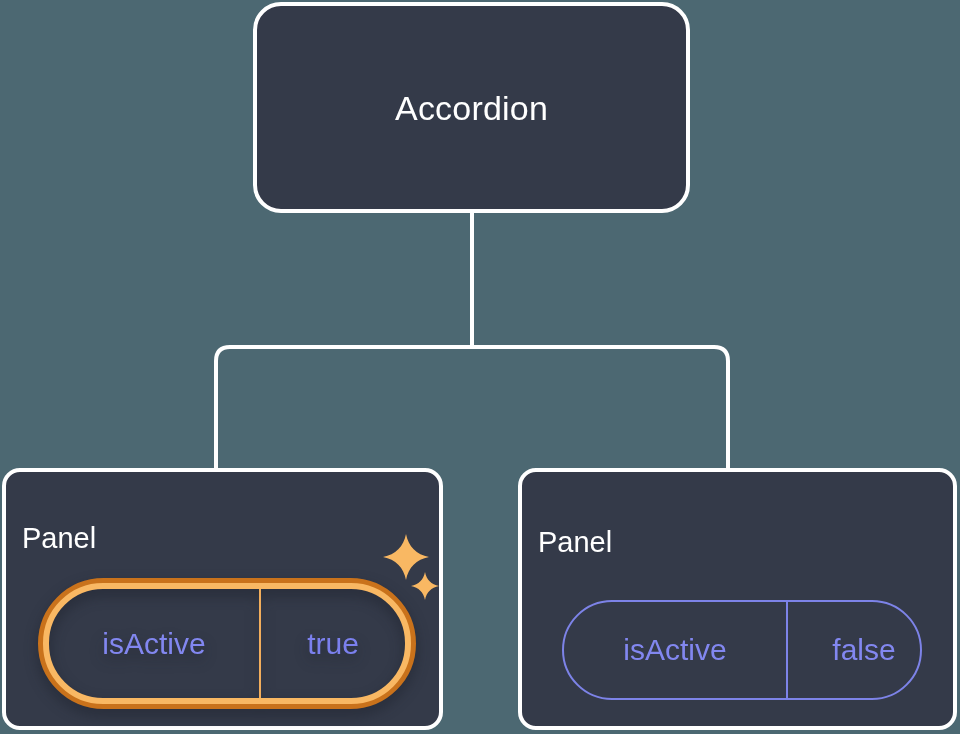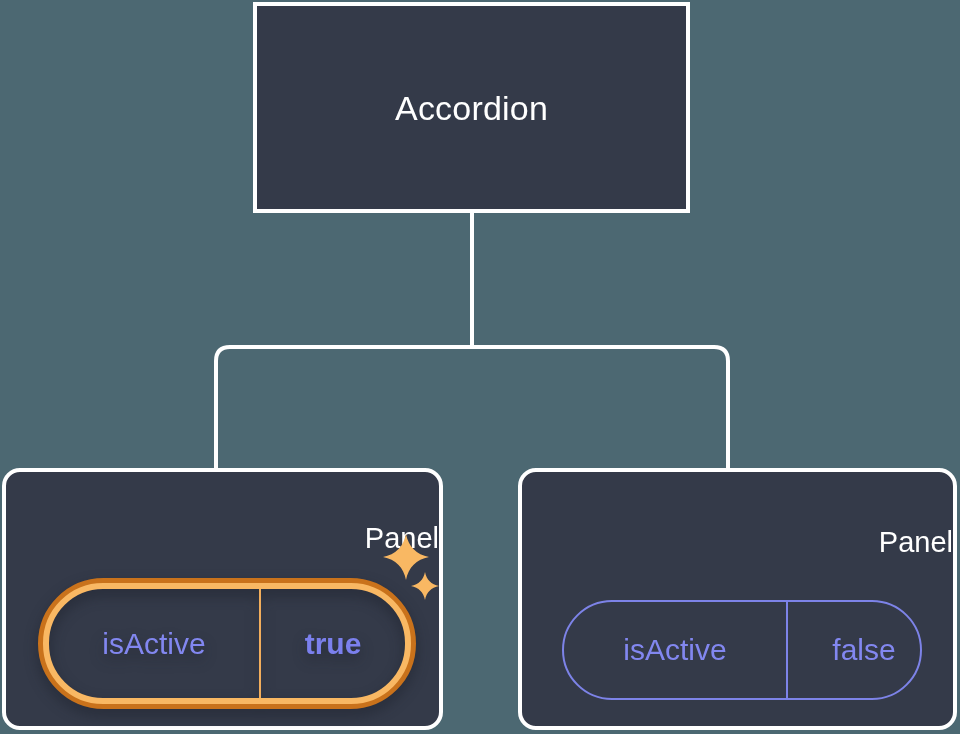--- a/index.html
+++ b/index.html
@@ -30,21 +30,21 @@
     width: 960px;
     height: 734px;
     pointer-events: none;
   }
 
   
   .node {
     position: absolute;
     background: #343a49;
     border: 4px solid #ffffff;
-    border-radius: 0;
+    border-radius: 28px;
     box-sizing: border-box;
   }
 
   .node-root {
     left: 253px;
     top: 2px;
     width: 437px;
     height: 211px;
     display: flex;
     align-items: center;
@@ -72,25 +72,26 @@
 
   .node-panel-right {
     left: 518px;
     width: 439px;
   }
 
   .node-title-panel {
     position: absolute;
     left: 0;
     right: 0;
-    text-align: right;
+    text-align: left;
     color: #ffffff;
     font-size: 29px;
     font-weight: 400;
     line-height: 1;
+    padding-left: 16px;
   }
 
   .node-panel-left .node-title-panel  { top: 52px; }
   .node-panel-right .node-title-panel { top: 56px; }
 
   
   .pill {
     position: absolute;
     display: flex;
     align-items: stretch;
@@ -172,21 +173,21 @@
     border-right: 2px solid #f2ae5c;
     color: #8287f0;
     font-size: 30px;
     font-weight: 400;
   }
 
   .pill-hl-val {
     flex: 1;
     color: #7b80ee;
     font-size: 30px;
-    font-weight: 700;
+    font-weight: 400;
   }
 
   
   .sparkle {
     position: absolute;
     pointer-events: none;
   }
 
   .sparkle-lg {
     left: 383px;

